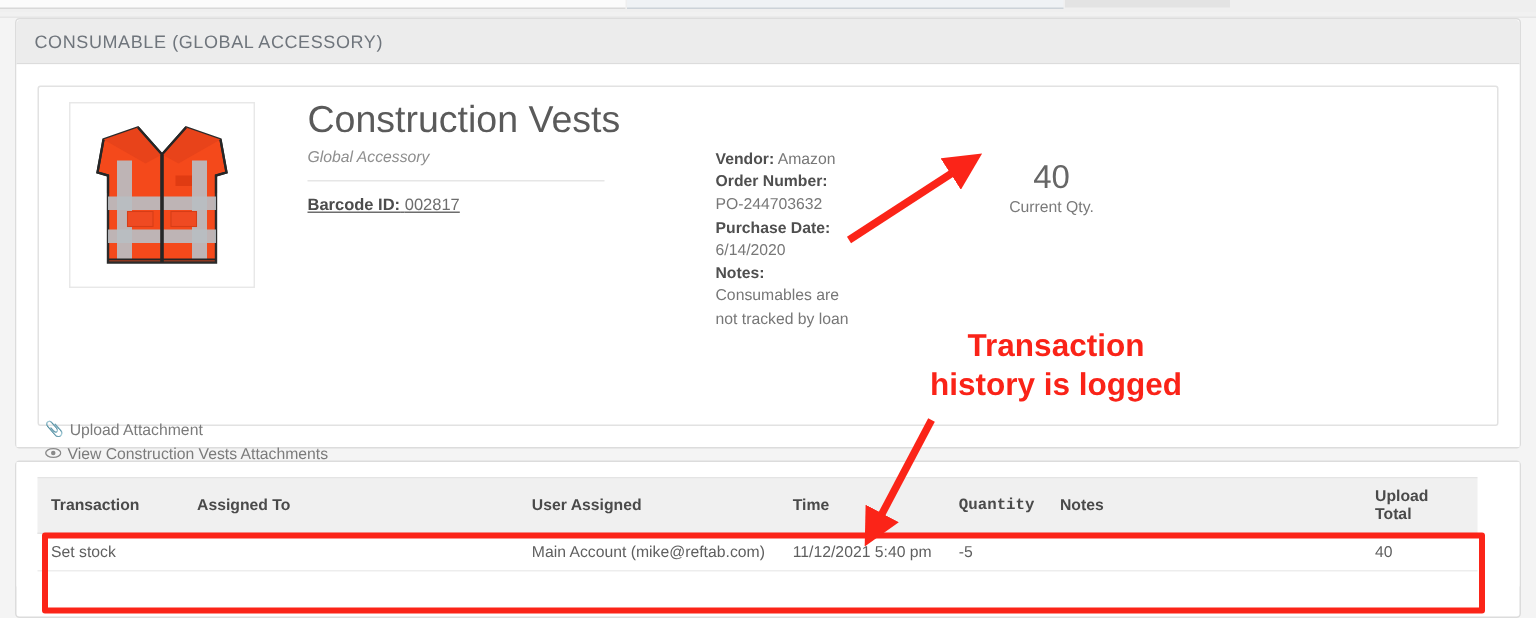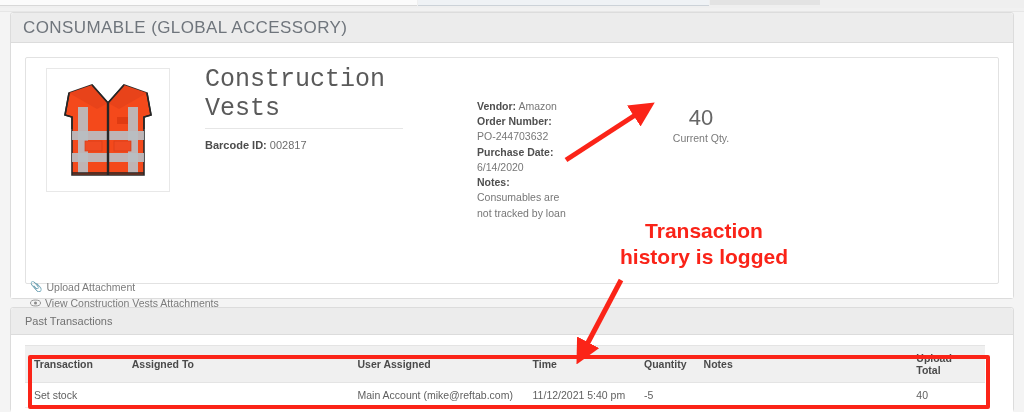--- a/index.html
+++ b/index.html
@@ -49,21 +49,21 @@
   .panel-head {
     height: 30px;
     background: #ececec;
     border-bottom: 1px solid #dcdcdc;
     border-radius: 3px 3px 0 0;
     display: flex; align-items: center;
     padding: 0 8px 0 12px;
     position: relative;
   }
   .panel-title {
-    font-size: 17px;
+    font-size: 12px;
     letter-spacing: 0.4px;
     color: #6f757c;
     font-weight: 400;
   }
   .head-buttons {
     position: absolute; right: 8px; top: 4px;
     display: flex; gap: 8px;
   }
   .btn-dark {
     background: #5d6064;
@@ -98,28 +98,28 @@
     position: absolute; left: 20px; top: 10px;
     width: 124px; height: 124px;
     background: #fff;
     border: 1px solid #e8e8e8;
     overflow: hidden;
   }
 
   .title-col { position: absolute; left: 179px; top: 8px; width: 220px; }
   .asset-title {
     font-size: 25px; color: #5a5a5a; font-weight: 400;
-    line-height: 1.15; margin: 0 0 4px 0; font-family: Liberation Mono, monospace;
+    line-height: 1.15; margin: 0 0 4px 0;
   }
   .asset-sub {
     font-size: 10.5px; color: #8e8e8e; font-style: italic;
     margin-bottom: 9px;
   }
   .hr-soft { height: 1px; background: #e6e6e6; width: 198px; margin-bottom: 10px; }
-  .barcode-line { font-size: 11px; color: #6d6d6d; }
+  .barcode-line { font-size: 11px; color: #6d6d6d; text-decoration: underline; }
   .barcode-line b { color: #4c4c4c; font-weight: bold; }
 
   .meta-col {
     position: absolute; left: 408px; top: 41px; width: 110px;
     font-size: 10.5px; color: #777; line-height: 1.45; margin-left: 43px;
   }
   .meta-col b { color: #4f4f4f; }
 
   .qty-block {
     position: absolute; left: 610px; top: 48px; width: 130px; text-align: center;
@@ -167,21 +167,21 @@
   }
   table.txn td {
     font-size: 10.5px; color: #5f5f5f;
     padding: 6px 8px 6px 9px;
     border-bottom: 1px solid #ededed;
   }
   .c-transaction { width: 98px; }
   .c-assigned    { width: 228px; }
   .c-user        { width: 176px; }
   .c-time        { width: 112px; }
-  .c-qty         { width:  53px; }
+  .c-qty         { width:  53px; font-family: Liberation Mono, monospace; }
   .c-notes       { width: 215px; }
   .c-total       { width:  78px; }
 
   
   .overlay {
     position: absolute; left: 0; top: 0; width: 1024px; height: 412px;
     pointer-events: none;
   }
   .anno-text {
     position: absolute;
@@ -249,20 +249,21 @@
 
             <path d="M22 24 L18 46 L25 48 L25 60" fill="none" stroke="#262626" stroke-width="1.4"></path>
             <path d="M100 24 L104 46 L97 48 L97 60" fill="none" stroke="#262626" stroke-width="1.4"></path>
 
             <path d="M25 104 L97 104" stroke="#262626" stroke-width="1.4"></path>
           </svg>
         </div>
 
         <div class="title-col">
           <div class="asset-title">Construction Vests</div>
+          <div class="asset-sub">Global Accessory</div>
           <div class="hr-soft"></div>
           <div class="barcode-line">
             <b>Barcode ID:</b>
             <span>002817</span>
           </div>
         </div>
 
         <div class="meta-col">
           <div>
             <b>Vendor:</b>
@@ -299,23 +300,20 @@
             </svg>
           </span>
           <span>View Construction Vests Attachments</span>
         </div>
       </div>
 
     </div>
   </div>
 
   <div class="panel2">
-    <div class="panel2-head">
-      <span class="panel2-title">Past Transactions</span>
-    </div>
     <div class="panel2-body">
       <table class="txn">
         <thead>
           <tr>
             <th class="c-transaction">Transaction</th>
             <th class="c-assigned">Assigned To</th>
             <th class="c-user">User Assigned</th>
             <th class="c-time">Time</th>
             <th class="c-qty">Quantity</th>
             <th class="c-notes">Notes</th>

